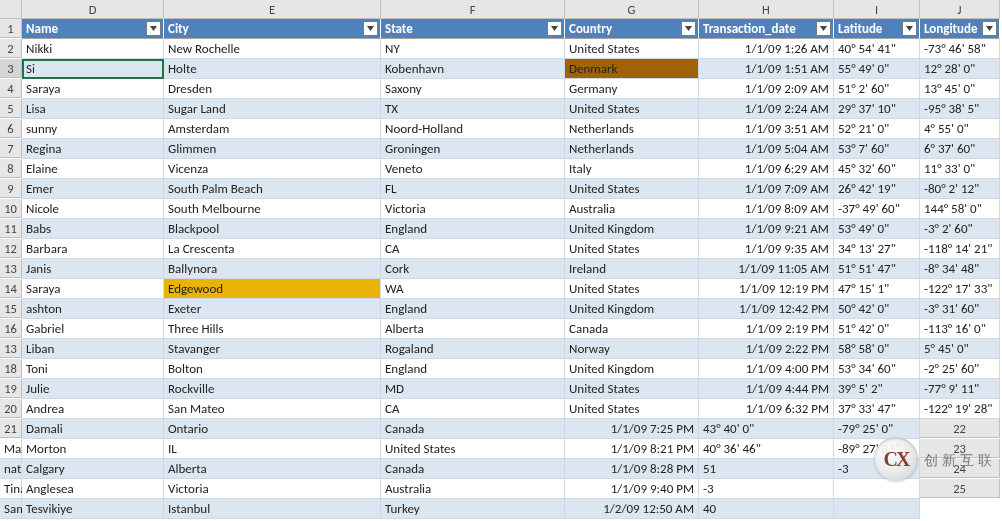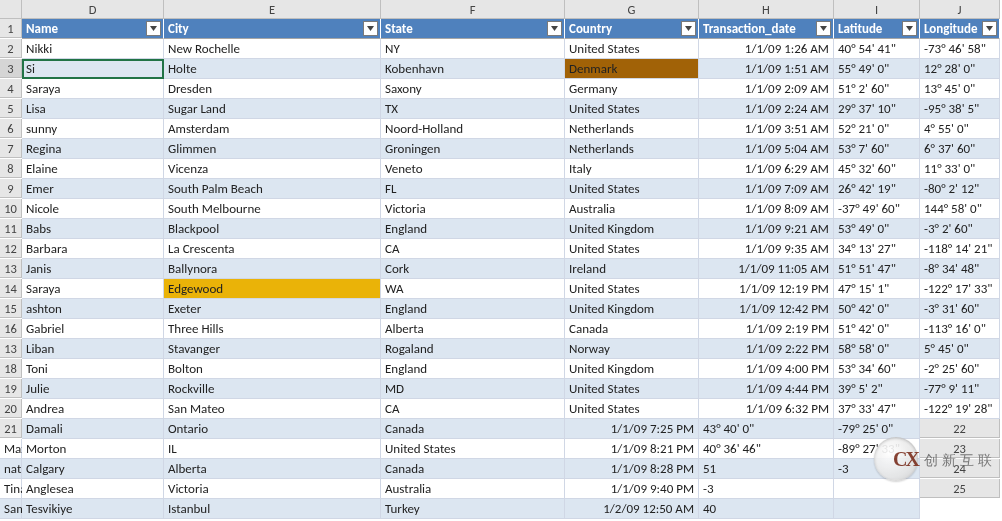--- a/index.html
+++ b/index.html
@@ -89,21 +89,21 @@
     display: flex;
     align-items: center;
     gap: 6px;
     opacity: 0.9;
     z-index: 20;
   }
   .watermark .logo {
     width: 44px; height: 44px;
     border-radius: 50%;
     background: radial-gradient(circle at 35% 35%, #fff 0%, #e6e6e6 60%, #ccc 100%);
-    display: flex; align-items: center; justify-content: flex-end;
+    display: flex; align-items: center; justify-content: center;
     box-shadow: 0 1px 3px rgba(0,0,0,0.25) inset, 0 1px 2px rgba(0,0,0,0.2);
   }
   .watermark .logo span {
     font-family: Georgia, serif;
     font-size: 20px;
     font-weight: 700;
     color: #7a2e1d;
     letter-spacing: -2px;
   }
   .watermark .txt-h {

